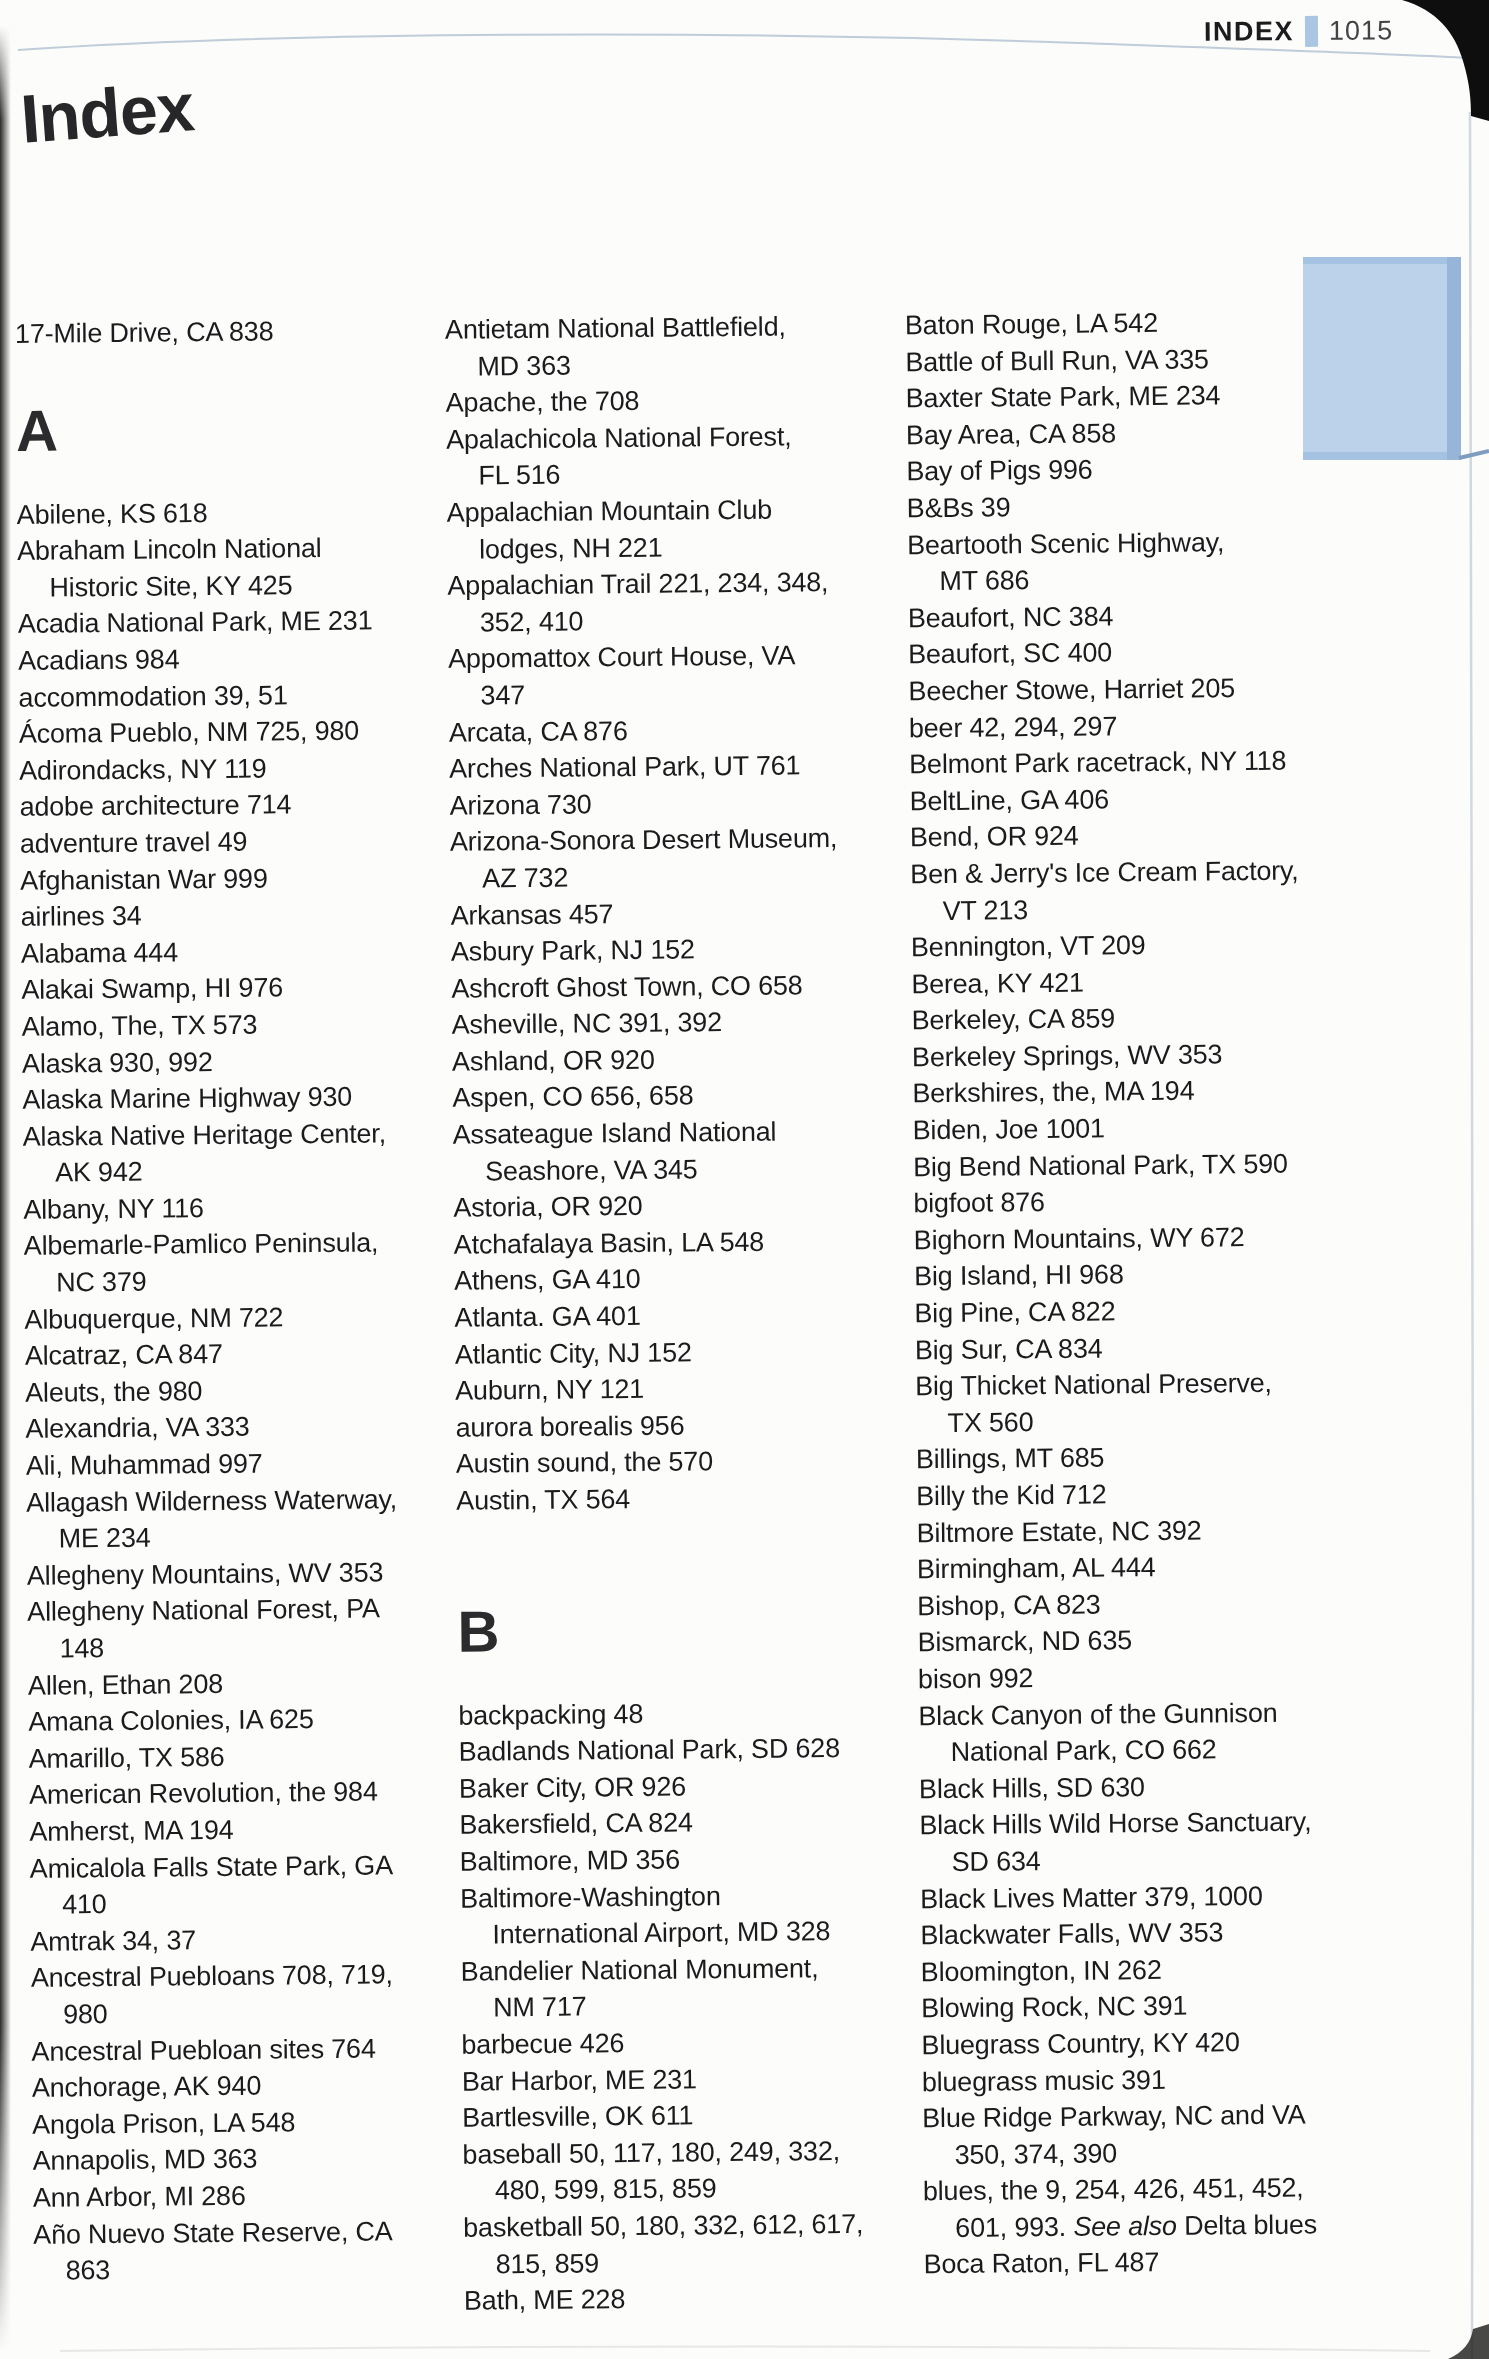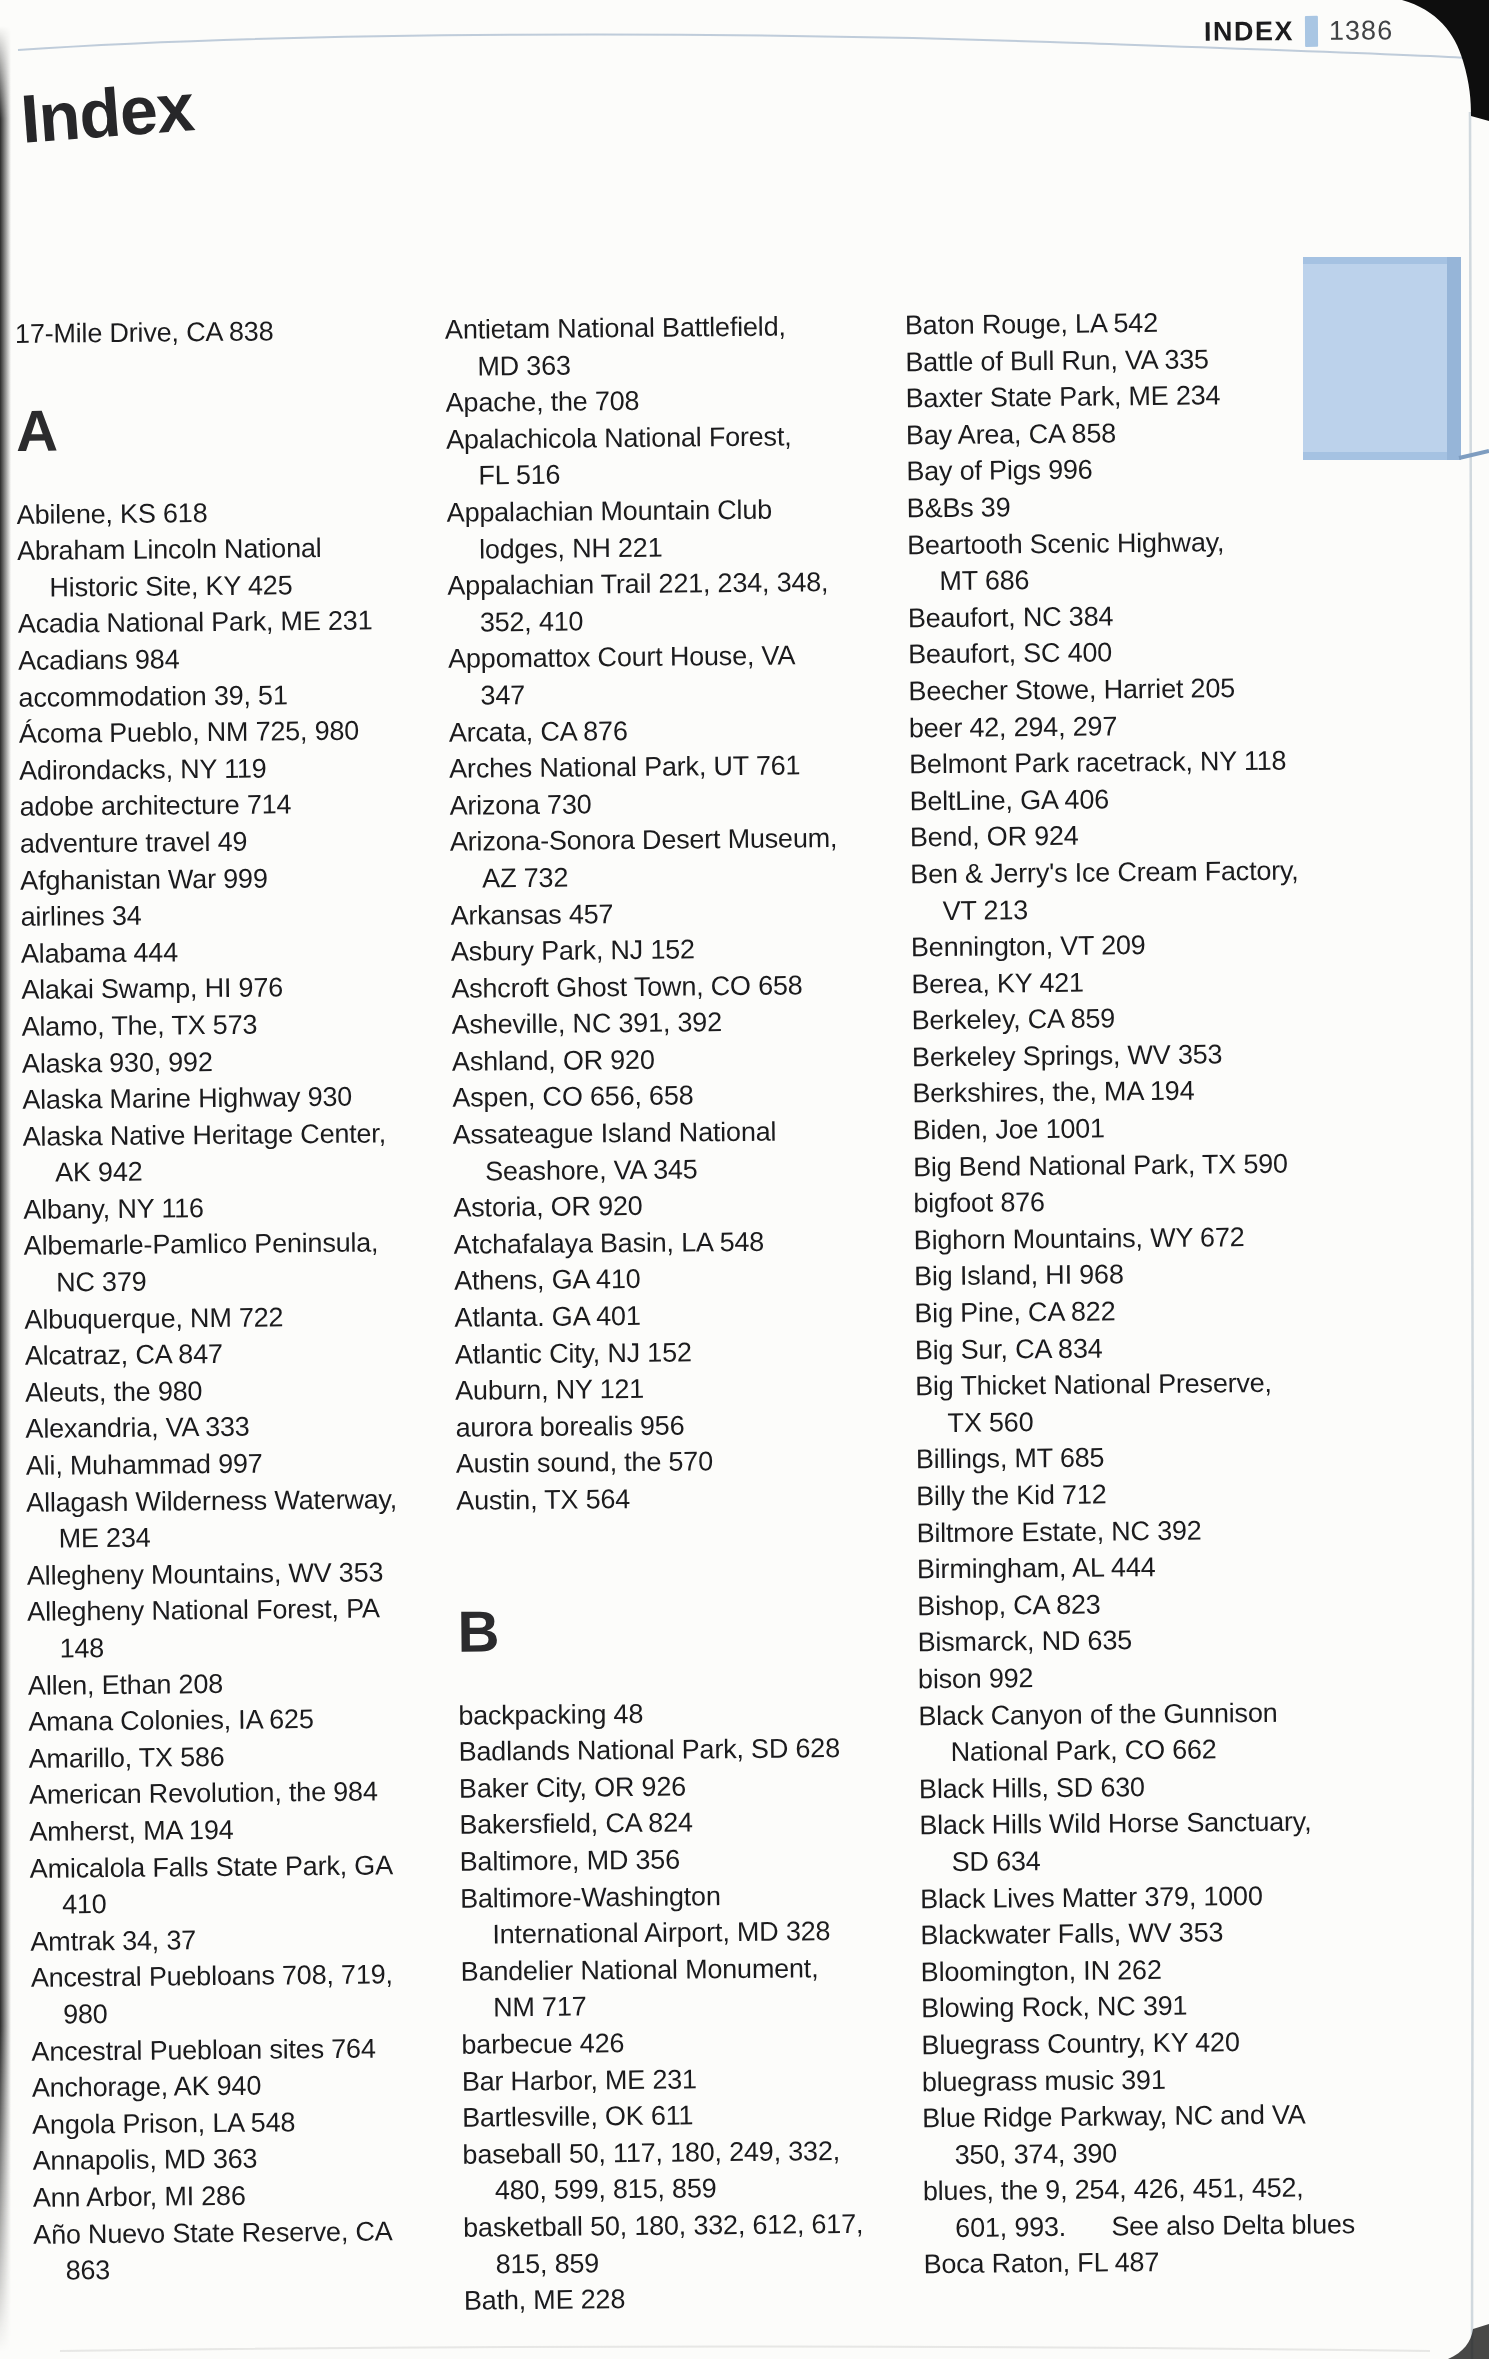--- a/index.html
+++ b/index.html
@@ -30,21 +30,21 @@
   .col{position:absolute;top:312px;}
   .col-1{left:15px;width:428px;}
   .col-2{left:445px;width:455px;}
   .col-3{left:905px;width:575px;}
   .entry{margin:0;}
   .line{
     font-size:27px;line-height:36.6px;white-space:nowrap;
     letter-spacing:-0.2px;color:#1b1b1d;
   }
   .line.cont{padding-left:32px;}
-  .it{margin-left:38px;}
+  .it{font-style:italic;}
   .section-heading{
     font-size:58px;line-height:64px;font-weight:700;color:#2b2b2d;
     margin:42px 0 34px 0;letter-spacing:0;
   }
   
   .gutter-shadow{
     position:absolute;left:0;top:26px;width:11px;height:2326px;
     background:linear-gradient(to right,rgba(12,12,12,0.88),rgba(12,12,12,0));
     -webkit-mask-image:linear-gradient(to bottom,transparent,#000 4%,#000 86%,transparent);
     mask-image:linear-gradient(to bottom,transparent,#000 4%,#000 86%,transparent);
@@ -52,21 +52,21 @@
   svg.decor{position:absolute;left:0;top:0;pointer-events:none;}
 </style>
 </head>
 <body>
 
 <div class="gutter-shadow"></div>
 
 <div class="page-header">
   <span class="hdr-label">INDEX</span>
   <span class="hdr-bar" style="background: rgb(169, 198, 227);"></span>
-  <span class="hdr-num">1386</span>
+  <span class="hdr-num">1015</span>
 </div>
 
 <div class="page-title">Index</div>
 
 <div class="columns">
   <div class="col col-1">
       <div class="entry">
         <div class="line">17-Mile Drive, CA 838</div>
       </div>
       <div class="section-heading" style="margin-top: 46px;">A</div>

